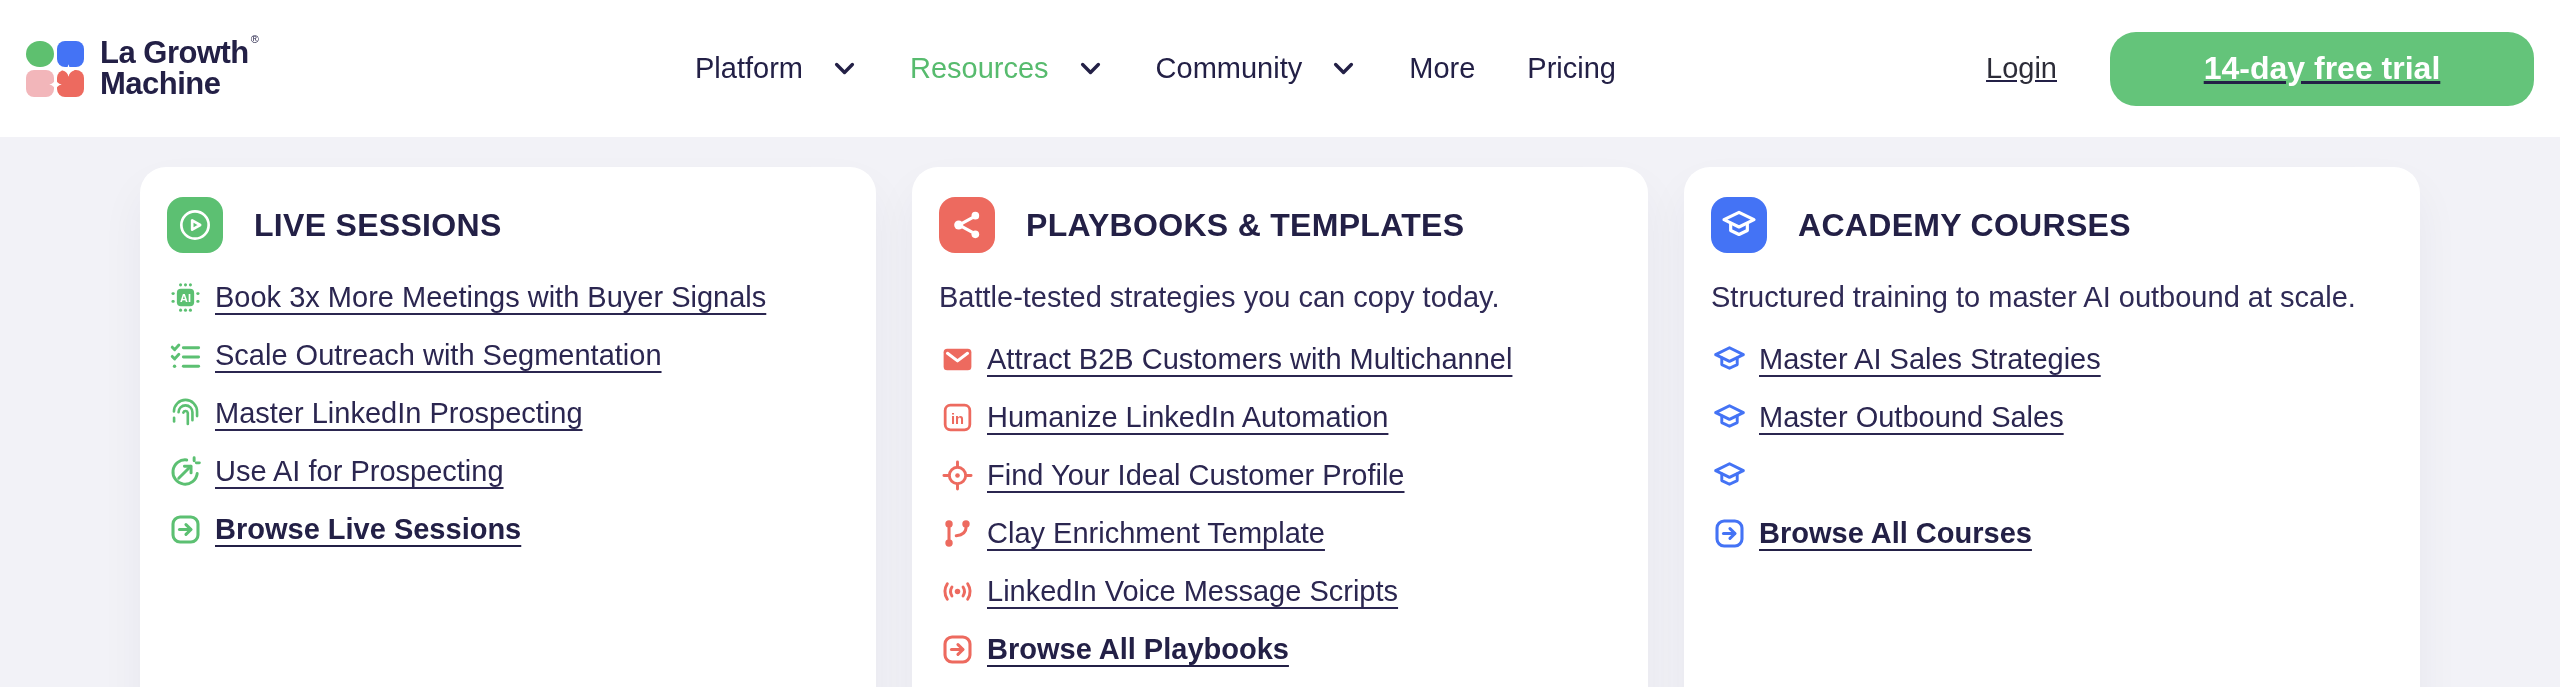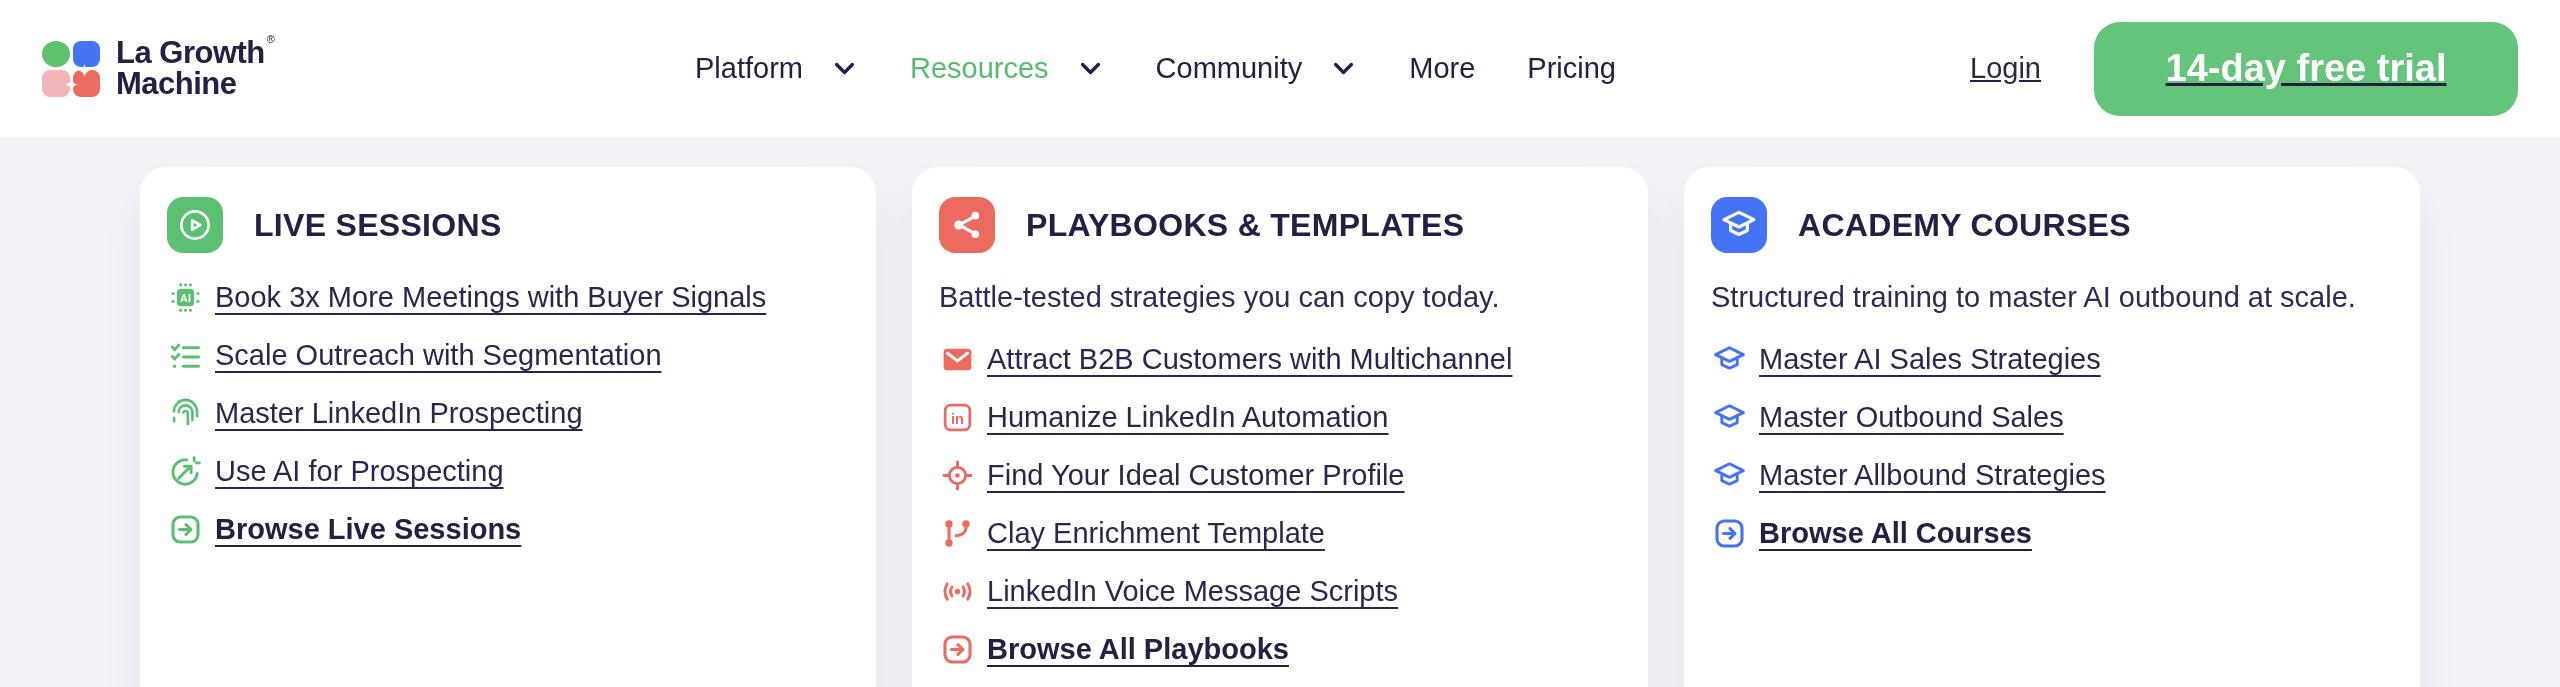--- a/index.html
+++ b/index.html
@@ -5,43 +5,43 @@
   html,body{margin:0;padding:0;}
   body{
     width:2560px;height:687px;overflow:hidden;position:relative;
     background:#f2f2f7;
     font-family:"Liberation Sans","DejaVu Sans",sans-serif;
     color:#232046;
   }
   
   header{
     height:137px;background:#ffffff;display:flex;align-items:center;
-    padding:0 42px;box-sizing:border-box;position:relative;
+    padding:0 26px;box-sizing:border-box;position:relative;
   }
   .logo{display:flex;align-items:center;gap:16px;cursor:pointer;}
   .logo-mark{width:58px;height:56px;display:grid;grid-template-columns:1fr 1fr;grid-template-rows:1fr 1fr;gap:3px;position:relative;flex:none;}
   .cell{border-radius:8px;}
   .c-green{background:#5ec06f;border-radius:50%;}
   .c-blue{background:#4473f5;}
   .c-pink{background:#f2b6ba;}
   .c-red{background:#ed6a5f;}
   .spark{position:absolute;width:15px;height:15px;}
   .spark-1{left:60%;top:41%;}
   .spark-2{left:38%;top:66%;}
   .logo-text{font-weight:bold;font-size:31px;line-height:0.97;letter-spacing:-0.5px;color:#232046;}
   .logo-text sup{font-size:11px;font-weight:normal;vertical-align:top;position:relative;top:-4px;left:2px;}
   nav{position:absolute;left:695px;top:0;height:137px;display:flex;align-items:center;gap:52px;}
   .nav-item{display:flex;align-items:center;gap:28px;font-size:29px;color:#232046;cursor:pointer;text-decoration:none;}
   .nav-item .chev{width:27px;height:27px;color:#232046;}
   .nav-item.active .nav-label{color:#57bb6e;}
   .header-right{margin-left:auto;display:flex;align-items:center;gap:53px;text-decoration:underline;}
   .login{font-size:29px;color:#2c2c38;cursor:pointer;text-decoration:none;}
   .cta{
-    width:424px;height:94px;border:none;border-radius:26px;background:#64c47a;
-    color:#ffffff;font-weight:bold;font-size:38px;cursor:pointer;
+    width:424px;height:74px;border:none;border-radius:26px;background:#64c47a;
+    color:#ffffff;font-weight:bold;font-size:32px;cursor:pointer;
     font-family:"Liberation Sans","DejaVu Sans",sans-serif;
   }
   
   .mega{display:flex;gap:36px;padding:30px 0 0 140px;align-items:stretch;}
   .card{
     width:736px;min-height:560px;box-sizing:border-box;background:#ffffff;
     border-radius:26px;padding:30px 34px 40px 27px;
     box-shadow:0 22px 45px rgba(35,32,70,0.05);
   }
   .card-head{display:flex;align-items:center;gap:31px;}
@@ -323,21 +323,20 @@
     <span class="link-label">Master Outbound Sales</span>
   </li>
 
   <li class="link-row">
     <span class="link-icon">
             <svg viewBox="0 0 24 24" fill="none" stroke="currentColor" stroke-linecap="round" stroke-linejoin="round" stroke-width="1.9">
               <path d="M12 4.4L21 8.8l-9 4.4-9-4.4z"></path>
               <path d="M7 11v4.3l5 2.4 5-2.4V11"></path>
             </svg>
           </span>
-    <span class="link-label">Master Allbound Strategies</span>
   </li>
 
   <li class="link-row bold">
     <span class="link-icon">
             <svg viewBox="0 0 24 24" fill="none" stroke="currentColor" stroke-linecap="round" stroke-linejoin="round" stroke-width="2">
               <rect x="3.9" y="3.9" width="16.2" height="16.2" rx="4.6"></rect>
               <path d="M8.1 12h7"></path>
               <path d="M12.3 8.8l3.3 3.2-3.3 3.2"></path>
             </svg>
           </span>

